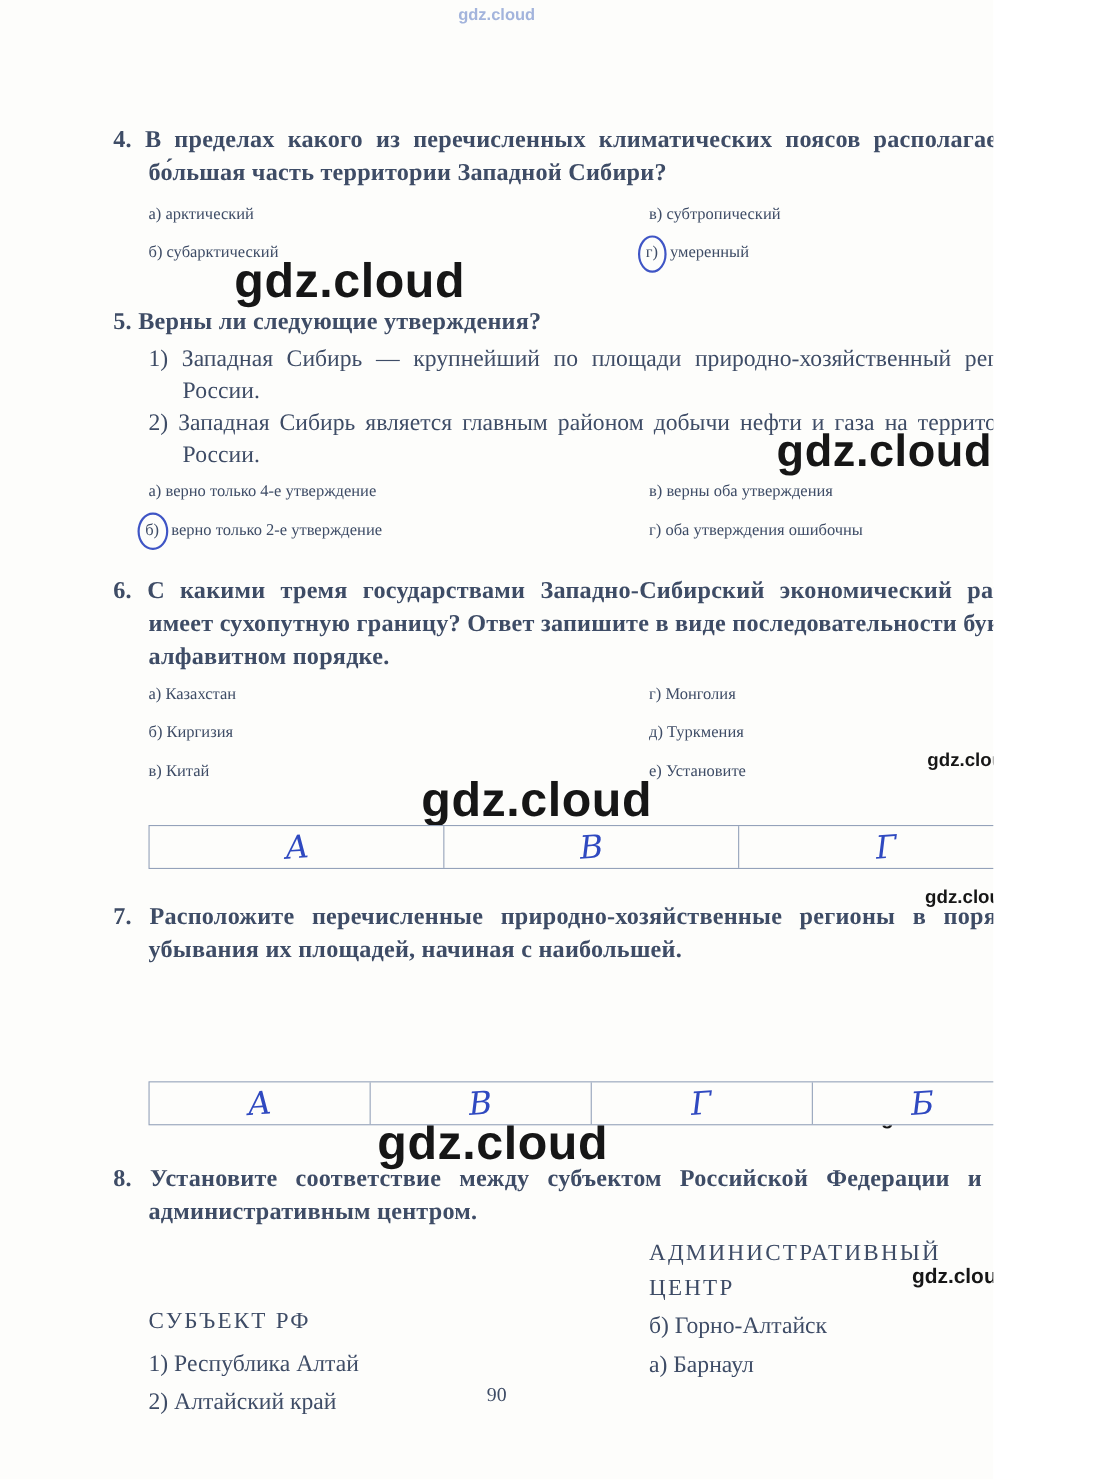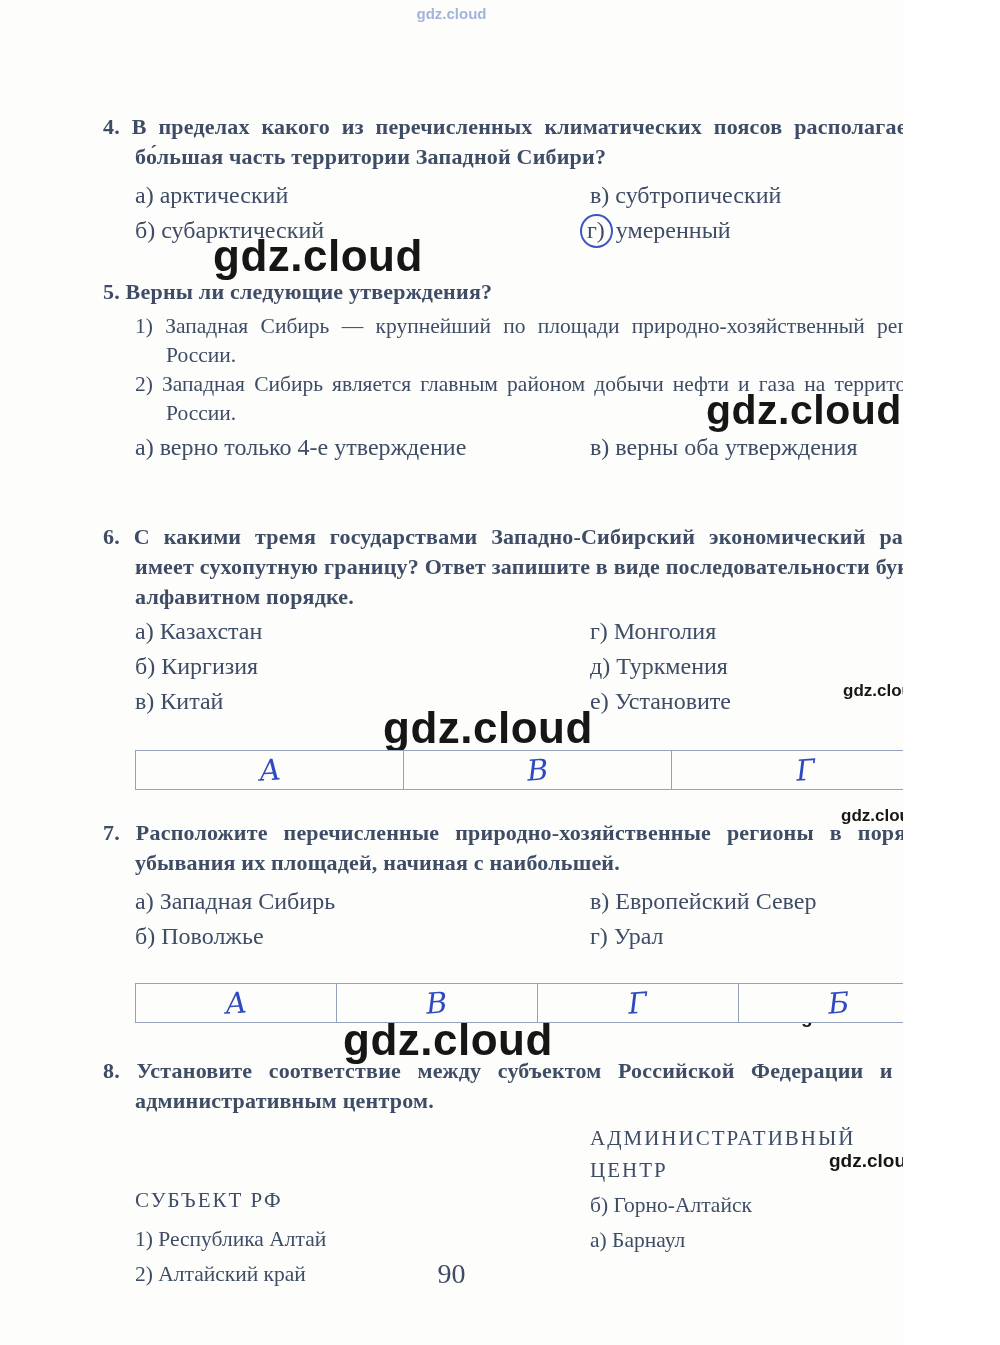--- a/index.html
+++ b/index.html
@@ -28,21 +28,21 @@
   .stmt {
     font-weight:bold; font-size:22px; line-height:30px;
     text-align:justify; text-indent:-32px; letter-spacing:0.2px;
   }
   .sub {
     font-size:21.5px; line-height:29px; text-align:justify;
     padding-left:31px; text-indent:-31px;
   }
   .opts { }
   .optrow { display:flex; }
-  .opt { font-size:24px; line-height:35px; }
+  .opt { font-size:15px; line-height:35px; }
   .c1 { width:455px; }
   .circled {
     display:inline-block; line-height:26px;
     border:2px solid #3f55c5; border-radius:50%;
     padding:1px 6px 3px 5px; margin:-3px 3px -3px -10px;
   }
   
   .ans-table {
     position:absolute; left:135px; width:805px; height:40px;
     display:flex; border:1.5px solid #94a2ba; background:#fdfdfb;
@@ -60,21 +60,21 @@
   .q8col { position:absolute; }
   .q8head { font-size:21px; line-height:32px; letter-spacing:2px; }
   .q8item { font-size:21.5px; line-height:35px; }
   #q8-left  { left:135px; top:1184px; width:380px;font-family:Liberation Serif, serif; }
   #q8-right { left:590px; top:1122px; width:312px; }
   #q8-left  .q8items { margin-top:6px; }
   #q8-right .q8items { margin-top:2px; }
   
   .pagenum {
     position:absolute; left:0; right:0; top:1258px;
-    text-align:center; font-size:28px; color:#3e4c66;
+    text-align:center; font-size:18px; color:#3e4c66;
   }
 </style>
 </head>
 <body>
 
 <div class="page">
 
   <div class="wm wm-top">gdz.cloud</div>
   <div class="wm wm-big wm1">gdz.cloud</div>
   <div class="wm wm-big wm2">gdz.cloud</div>
@@ -101,20 +101,24 @@
 
   <div class="q" id="q5" style="top:277px;">
     <div class="stmt"><span class="qnum">5.</span> <span>Верны ли следующие утверждения?</span></div>
     <div class="sub" style="margin-top:5px;">1) Западная Сибирь — крупнейший по площади природно-хозяйственный регион России.</div>
     <div class="sub">2) Западная Сибирь является главным районом добычи нефти и газа на территории России.</div>
     <div class="opts" style="margin-top:2px;">
       <div class="optrow">
         <div class="opt c1">а) верно только 4-е утверждение</div>
         <div class="opt">в) верны оба утверждения</div>
       </div>
+      <div class="optrow">
+        <div class="opt c1"><span class="circled"><span>б)</span></span><span>верно только 2-е утверждение</span></div>
+        <div class="opt">г) оба утверждения ошибочны</div>
+      </div>
     </div>
   </div>
 
   <div class="q" id="q6" style="top:522px;">
     <div class="stmt"><span class="qnum">6.</span> <span>С какими тремя государствами Западно-Сибирский экономический район имеет сухопутную границу? Ответ запишите в виде последовательности букв в алфавитном порядке.</span></div>
     <div class="opts" style="margin-top:2px;">
       <div class="optrow">
         <div class="opt c1">а) Казахстан</div>
         <div class="opt">г) Монголия</div>
       </div>
@@ -136,30 +140,20 @@
     <div class="ans-cell">
         <span class="hand">В</span>
       </div>
     <div class="ans-cell">
         <span class="hand">Г</span>
       </div>
   </div>
 
   <div class="q" id="q7" style="top:818px;">
     <div class="stmt"><span class="qnum">7.</span> <span>Расположите перечисленные природно-хозяйственные регионы в порядке убывания их площадей, начиная с наибольшей.</span></div>
-    <div class="opts" style="margin-top:6px;">
-      <div class="optrow">
-        <div class="opt c1">а) Западная Сибирь</div>
-        <div class="opt">в) Европейский Север</div>
-      </div>
-      <div class="optrow">
-        <div class="opt c1">б) Поволжье</div>
-        <div class="opt">г) Урал</div>
-      </div>
-    </div>
   </div>
 
   <div class="ans-table" style="top:983px;">
     <div class="ans-cell">
         <span class="hand">А</span>
       </div>
     <div class="ans-cell">
         <span class="hand">В</span>
       </div>
     <div class="ans-cell">

